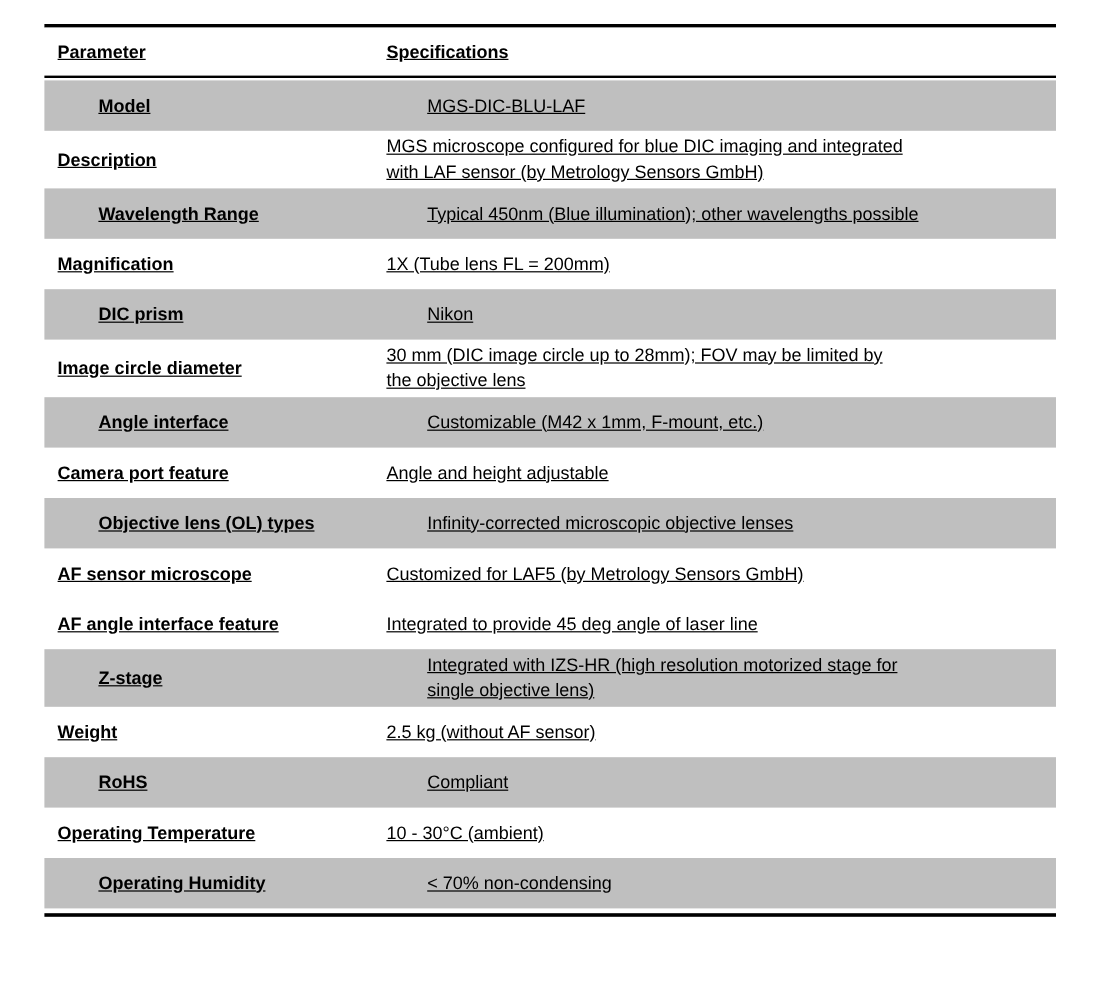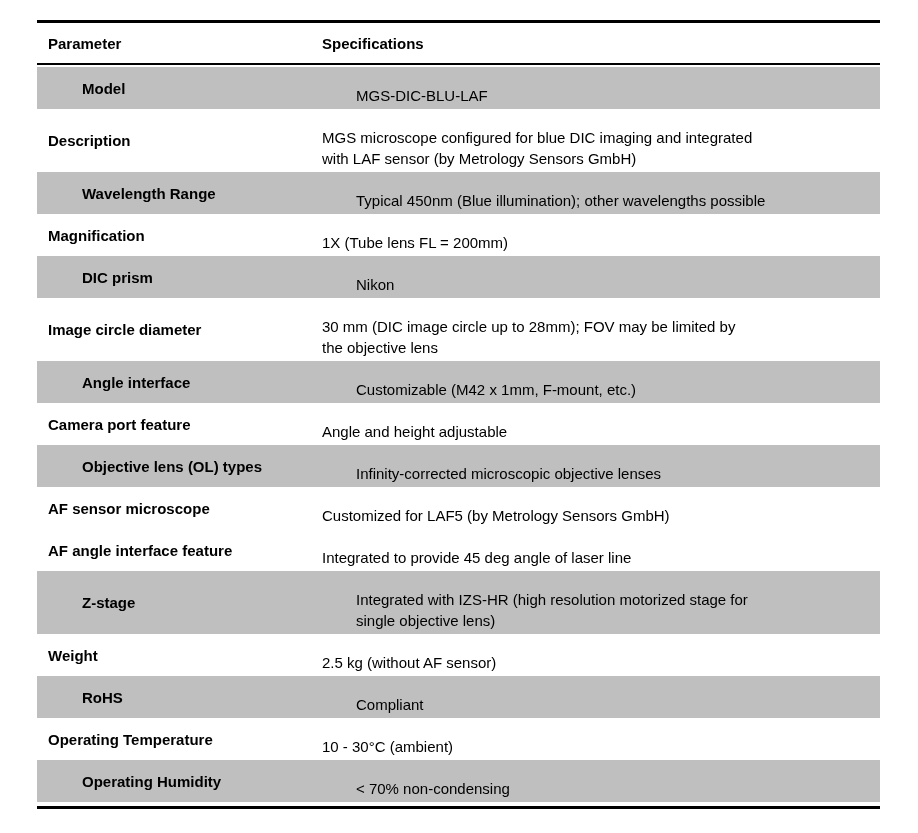--- a/index.html
+++ b/index.html
@@ -45,34 +45,34 @@
     align-items: stretch;
   }
   .data-row.shaded {
     background: var(--shade, #bfbfbf);
     padding-left: 34px;
   }
   .cell {
     box-sizing: border-box;
     display: flex;
     align-items: center;
+    text-decoration: underline;
   }
   .cell-param {
     width: 278px;
     flex: 0 0 278px;
     padding: 3px 6px 3px 11px;
     font-weight: 700;
   }
   .cell-spec {
     flex: 1;
     padding: 3px 10px 3px 7px;
   }
   .cell-spec .spec-text {
     white-space: pre-line;
-    margin-top: 15px;
   }
 </style>
 </head>
 <body>
 
 <div class="spec-table">
   <div class="header-row">
     <div class="cell cell-param">
       <span>Parameter</span>
     </div>

